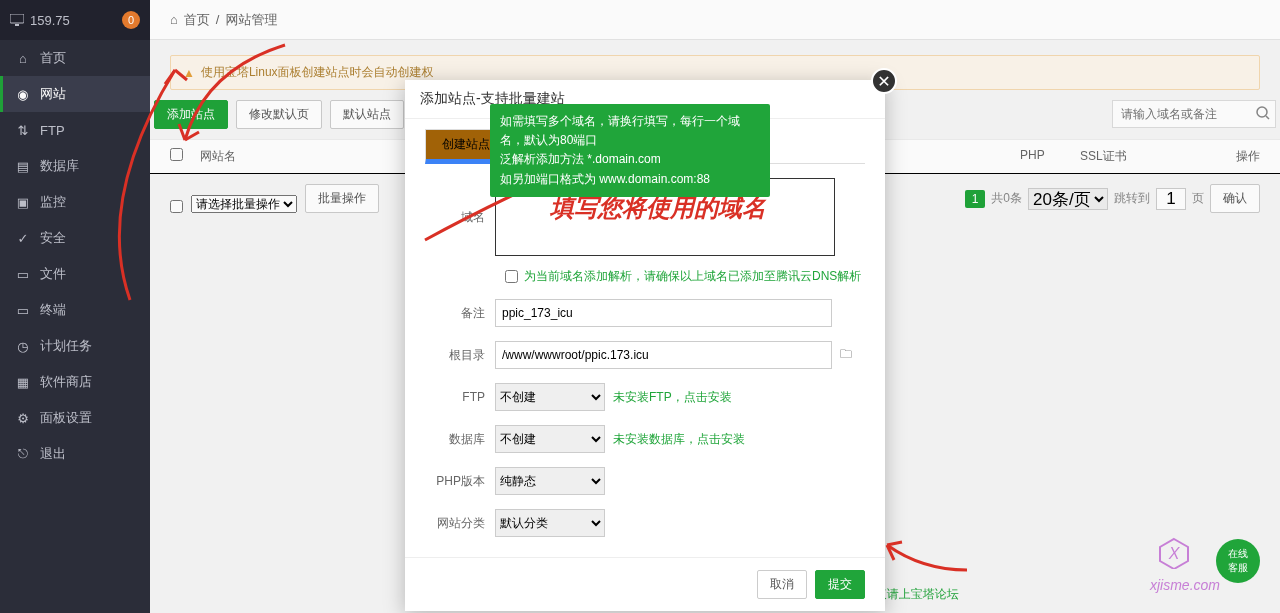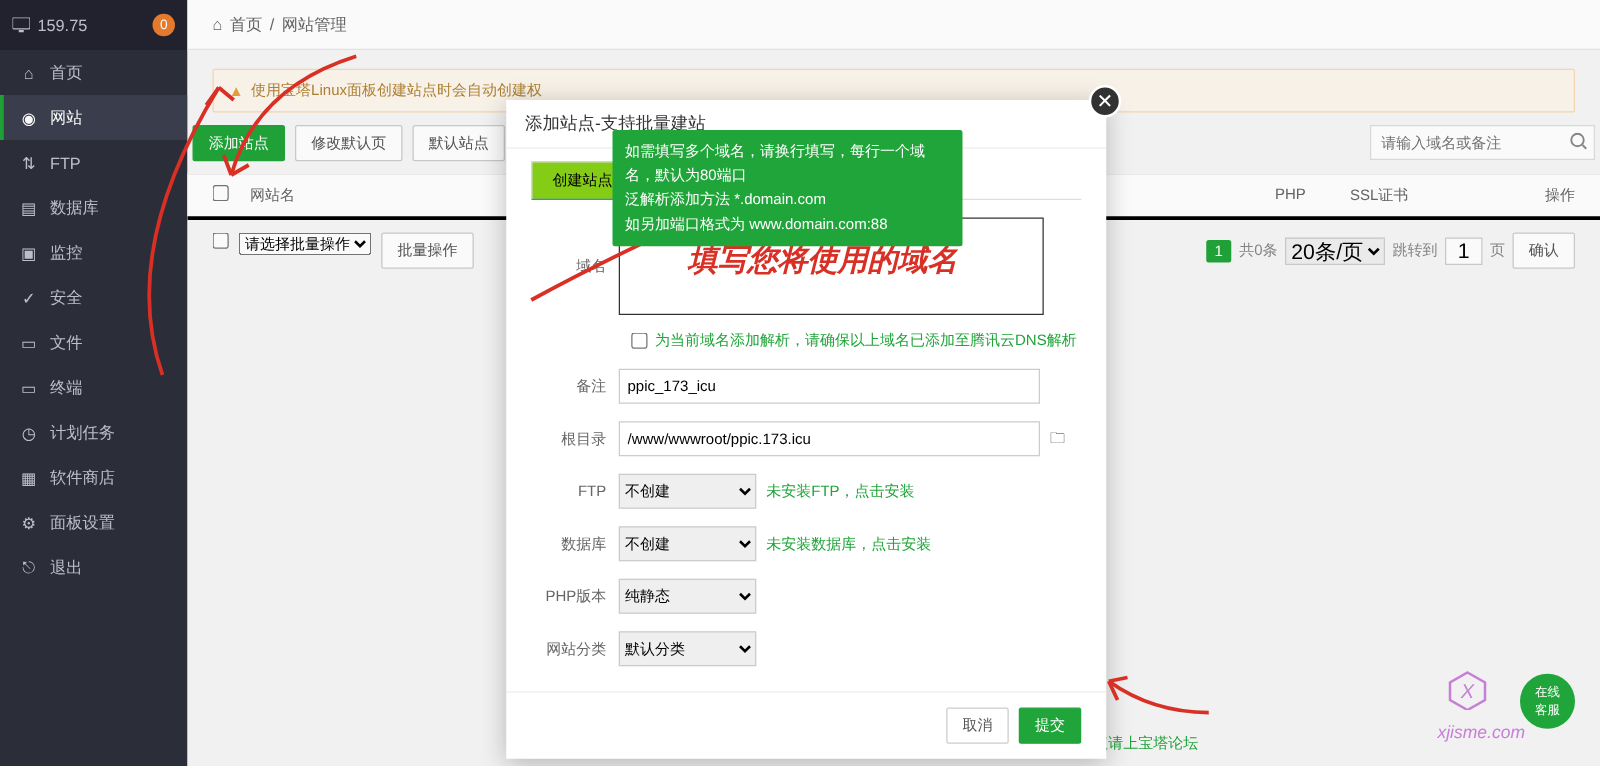--- a/index.html
+++ b/index.html
@@ -11,40 +11,40 @@
 .nav-item { height:36px; display:flex; align-items:center; gap:10px; padding:0 16px; font-size:13px; cursor:pointer; }
 .nav-item.active { background:#3c3f4e; border-left:3px solid #20a53a; padding-left:13px; color:#fff; }
 .ico { width:14px; height:14px; display:inline-flex; align-items:center; justify-content:center; }
 .main { position:absolute; left:150px; top:0; right:0; height:613px; background:#f6f6f6; }
 .breadcrumb { height:40px; background:#fff; border-bottom:1px solid #e6e6e6; display:flex; align-items:center; padding:0 20px; font-size:13px; color:#666; gap:6px; }
 .alert { margin:15px 20px 10px; background:#fdf6ec; border:1px solid #f5dab1; color:#b08334; padding:8px 12px; font-size:12px; border-radius:2px; display:flex; align-items:center; gap:6px; }
 .toolbar { display:flex; gap:8px; padding:0 4px 10px; }
 .btn { padding:5px 12px; font-size:12px; border:1px solid #ccc; background:#fff; color:#555; cursor:pointer; border-radius:2px; }
 .btn-green { background:#20a53a; border-color:#20a53a; color:#fff; }
 .search-box { margin-left:auto; position:relative; }
-.search-box input { width:180px; height:28px; border:1px solid #ddd; padding:0 26px 0 8px; font-size:12px; }
+.search-box input { width:164px; height:28px; border:1px solid #ddd; padding:0 26px 0 8px; font-size:12px; }
 .search-box .sicon { position:absolute; right:6px; top:6px; color:#888; }
-.table-head { display:flex; padding:8px 20px; background:#fff; border-top:1px solid #eee; border-bottom:3px solid #000000; font-size:12px; color:#666; }
+.table-head { display:flex; padding:8px 20px; background:#fff; border-top:1px solid #eee; border-bottom:1px solid #000000; font-size:12px; color:#666; }
 .table-head .chk { width:30px; }
-.batch-row { display:flex; align-items:flex-start; padding:10px 20px; font-size:12px; color:#888; gap:8px; }
+.batch-row { display:flex; align-items:flex-end; padding:10px 20px; font-size:12px; color:#888; gap:8px; }
 .batch-row select, .batch-row .btn { font-size:12px; }
 .pager { margin-left:auto; display:flex; align-items:center; gap:6px; font-size:12px; }
 .pager .pg { background:#20a53a; color:#fff; padding:2px 7px; border-radius:2px; }
 .pager select, .pager input { font-size:17px; height:22px; border:1px solid #ccc; }
 .pager input { width:30px; text-align:center; }
 .footer { position:absolute; bottom:10px; left:50%; transform:translateX(-50%); font-size:12px; color:#888; }
 .footer a { color:#20a53a; text-decoration:none; }
 .overlay { position:absolute; inset:0; background:rgba(0,0,0,0.02); }
 .modal { position:absolute; left:405px; top:80px; width:480px; background:#fff; box-shadow:0 4px 20px rgba(0,0,0,0.25); }
 .modal-title { padding:10px 15px; font-size:14px; color:#333; border-bottom:1px solid #eee; }
 .modal-close { position:absolute; right:-12px; top:-12px; width:26px; height:26px; border-radius:50%; background:#323232; color:#fff; display:flex; align-items:center; justify-content:center; cursor:pointer; border:2px solid #fff; }
 .modal-body { padding:10px 20px 20px; font-size:12px; }
 .tabs { display:flex; gap:0; border-bottom:1px solid #ddd; }
 .tab { padding:6px 16px; border:1px solid #ddd; border-bottom:none; background:#f7f7f7; font-size:12px; cursor:pointer; }
-.tab.active { background:#84cc16; border-bottom:1px solid #3b82f6; margin-bottom:-1px; }
+.tab.active { background:#a16207; border-bottom:5px solid #3b82f6; margin-bottom:-1px; }
 .tooltip { position:absolute; left:490px; top:104px; width:280px; background:#20a53a; color:#fff; font-size:12px; padding:8px 10px; border-radius:2px; line-height:1.6; z-index:5; }
 .form-row { display:flex; align-items:center; margin-top:14px; }
 .form-row .lbl { width:70px; text-align:right; padding-right:10px; color:#666; }
 .form-row .ctl { flex:1; display:flex; align-items:center; gap:8px; }
 .domain-box { width:340px; height:78px; border:1px solid #333; padding:4px 6px; font-size:12px; resize:none; }
 .txt { width:337px; height:28px; border:1px solid #ccc; padding:0 6px; font-size:12px; }
 .sel { width:110px; height:28px; border:1px solid #ccc; font-size:12px; }
 .hint-green { color:#20a53a; font-size:12px; }
 .check-row { display:flex; align-items:center; gap:6px; padding-left:80px; margin-top:12px; }
 .modal-foot { display:flex; justify-content:flex-end; gap:8px; padding:12px 20px; border-top:1px solid #eee; }

